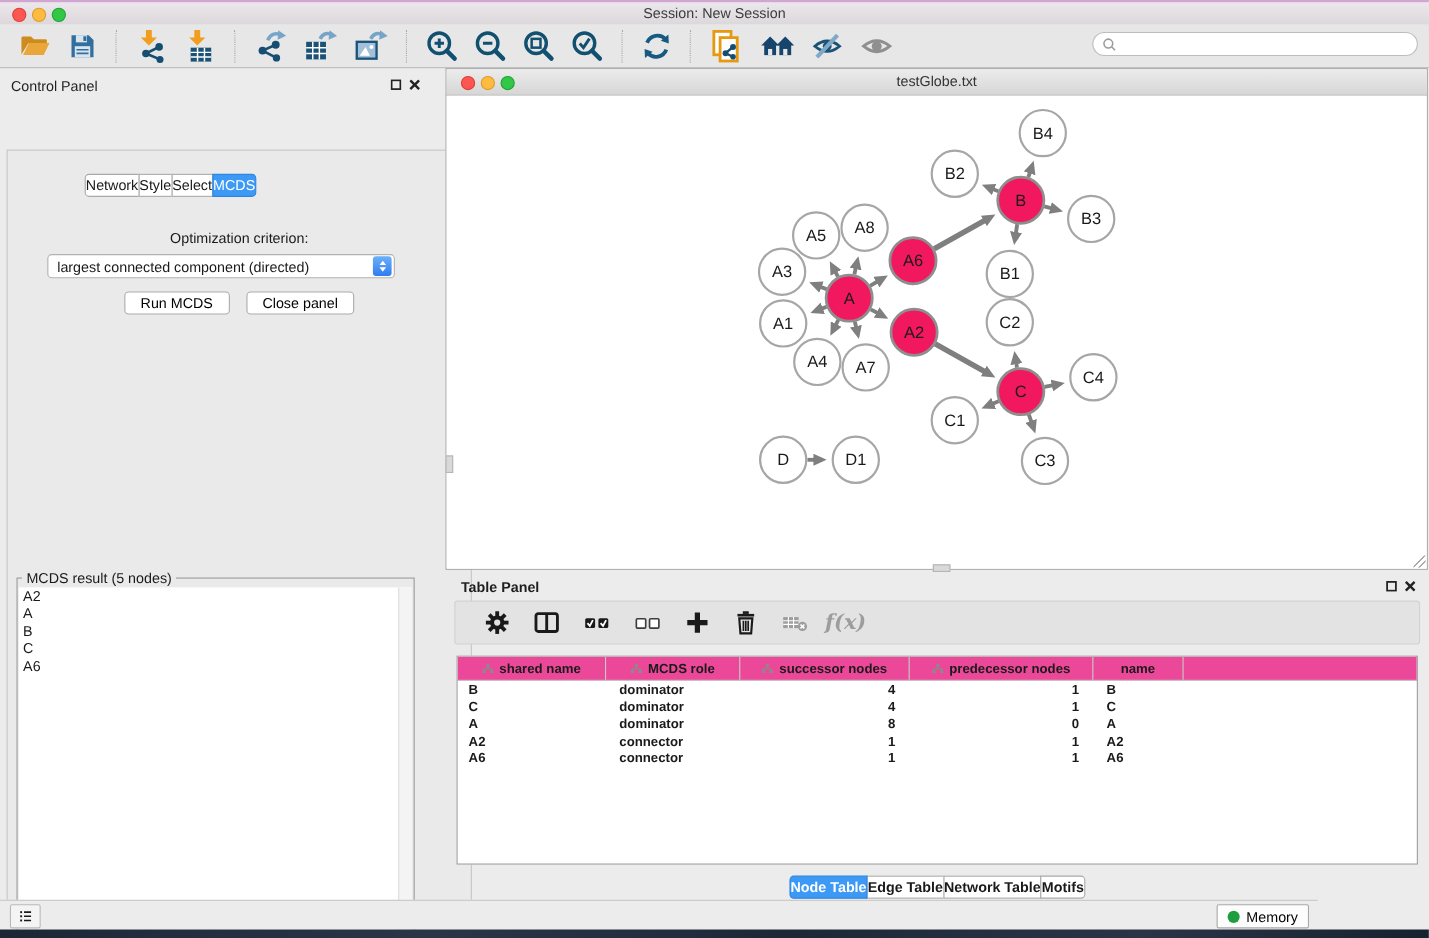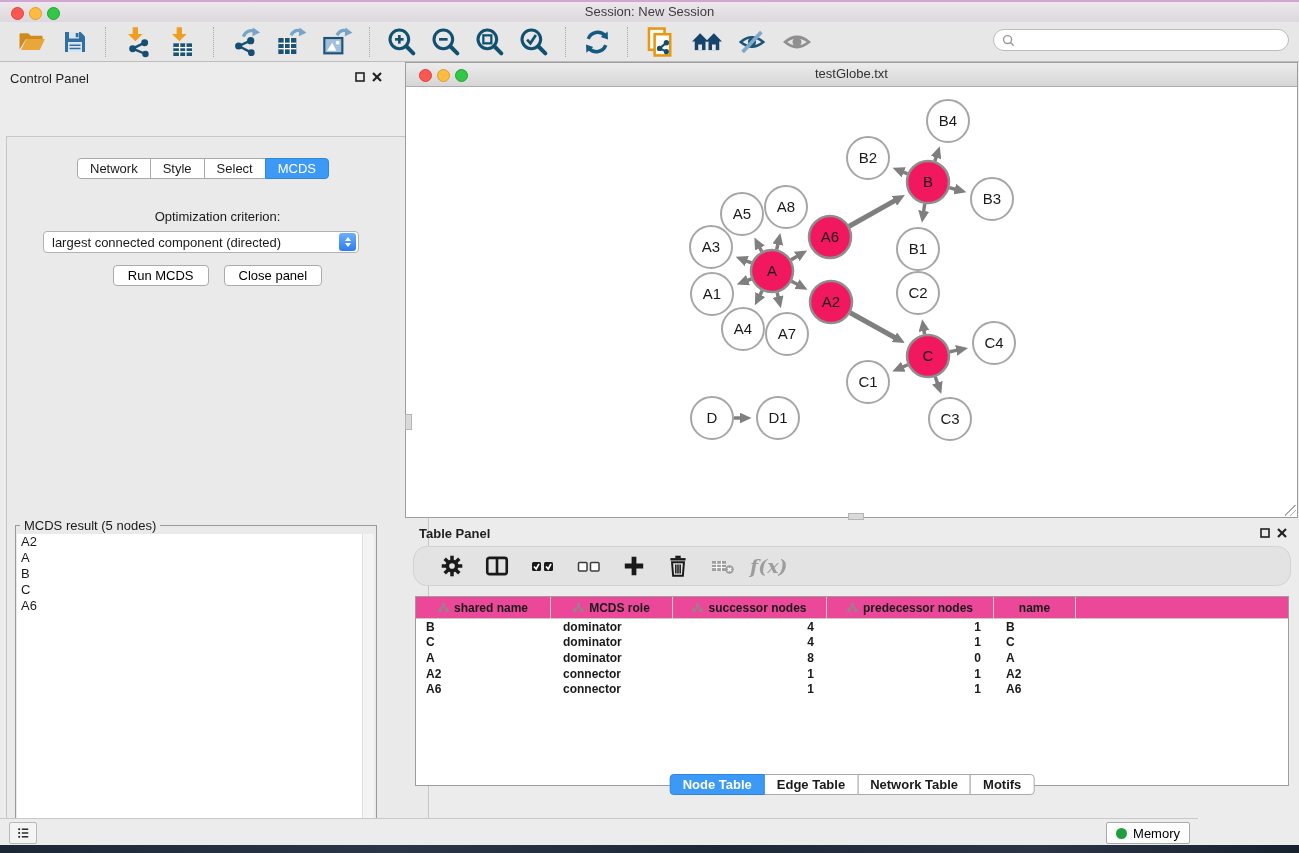--- a/index.html
+++ b/index.html
@@ -18,21 +18,21 @@
   .tsep{width:1px;height:30px;border-left:1px dotted #a8a8a8;margin:0 9px;}
   .searchbox{position:absolute;right:10px;top:7px;width:296px;height:22px;background:#fff;border:1px solid #bdbdbd;border-radius:11px;display:flex;align-items:center;padding:0 8px;box-sizing:border-box;}
   .searchbox input{border:none;outline:none;flex:1;font-size:12px;font-family:inherit;background:transparent;margin-left:5px;}
   
   .cpanel{left:0;top:62px;width:390px;height:756px;}
   .panelhead{position:absolute;left:10px;top:9px;font-size:13px;color:#1f1f1f;}
   .winbtns{position:absolute;top:10px;display:flex;gap:7px;}
   .cpanel .winbtns{right:8px;}
   .tabsrow{position:absolute;display:flex;}
   .cpanel .tabsrow{left:77px;top:96px;}
-  .tab{background:#fff;border:1px solid #a9a9a9;font-size:13px;padding:2px 12px;margin-left:-1px;color:#1a1a1a;line-height:15px;cursor:pointer;position:relative;}
+  .tab{background:#fff;border:1px solid #a9a9a9;font-size:13px;padding:2px 0;margin-left:-1px;color:#1a1a1a;line-height:15px;cursor:pointer;position:relative;}
   .tab:first-child{border-radius:4px 0 0 4px;margin-left:0;}
   .tab:last-child{border-radius:0 4px 4px 0;}
   .tab.active{background:#3d99f6;border-color:#2e86e0;color:#fff;z-index:2;}
   .cpanelbody{position:absolute;left:6px;top:46px;width:423px;height:702px;border:1px solid #c6c6c6;background:#eaeaea;box-sizing:border-box;margin-top:28px;}
   .optlabel{position:absolute;left:0;top:72px;width:100%;text-align:center;font-size:13px;}
   .criterion{position:absolute;left:36px;top:94px;width:316px;height:22px;background:#fff;border:1px solid #b2b2b2;border-radius:4px;box-sizing:border-box;display:flex;align-items:center;cursor:default;}
   .criterion .val{flex:1;font-size:13px;padding-left:8px;white-space:nowrap;overflow:hidden;}
   .stepper{width:17px;height:18px;margin-right:2px;border-radius:3px;background:linear-gradient(#6cb0f9,#2f7cf0);display:flex;flex-direction:column;align-items:center;justify-content:center;gap:2px;}
   .stepper .up{width:0;height:0;border-left:3.5px solid transparent;border-right:3.5px solid transparent;border-bottom:4px solid #fff;}
   .stepper .dn{width:0;height:0;border-left:3.5px solid transparent;border-right:3.5px solid transparent;border-top:4px solid #fff;}
@@ -48,33 +48,33 @@
   .netwin .wtitle{height:23px;background:linear-gradient(#ececec,#d6d6d6);border-bottom:1px solid #ababab;position:relative;}
   .netwin .wtitle .txt{text-align:center;font-size:13px;line-height:22px;color:#333;}
   .netcontent{position:relative;width:100%;height:430px;background:#fff;}
   .grip-left{position:absolute;left:-1px;top:351px;width:5px;height:14px;background:#d9d9d9;border:1px solid #b5b5b5;}
   .grip-bottom{position:absolute;left:442px;bottom:-3px;width:14px;height:5px;background:#d9d9d9;border:1px solid #b5b5b5;}
   .resizegrip{position:absolute;right:1px;bottom:1px;width:11px;height:11px;background:
     linear-gradient(135deg,transparent 0 45%,#aaa 45% 52%,transparent 52% 70%,#aaa 70% 77%,transparent 77%);}
   
   .tpanel{left:405px;top:520px;width:894px;height:298px;font-weight:bold;}
   .tpanel .winbtns{right:12px;top:8px;}
-  .ttoolbar{position:absolute;left:8px;top:26px;width:878px;height:40px;background:#e3e3e3;border:1px solid #d2d2d2;border-radius:14px;box-sizing:border-box;display:flex;align-items:center;padding-left:16px;}
+  .ttoolbar{position:absolute;left:8px;top:26px;width:878px;height:40px;background:#e3e3e3;border:1px solid #d2d2d2;border-radius:3px;box-sizing:border-box;display:flex;align-items:center;padding-left:16px;}
   .ttoolbar .tbtn{margin:0 7px;}
   .fx{font-family:"DejaVu Serif",serif;font-style:italic;font-size:19px;color:#9d9d9d;margin-left:4px;}
   .datatable{position:absolute;left:10px;top:76px;width:874px;height:190px;background:#fff;border:1px solid #9d9d9d;box-sizing:border-box;overflow:hidden;}
   .thead{display:flex;height:21px;background:#ec4899;border-bottom:1px solid #c9c9c9;}
   .th{display:flex;align-items:center;justify-content:center;gap:5px;font-size:12px;border-right:1px solid #c9c9c9;box-sizing:border-box;color:#1a1a1a;}
   .trow{display:flex;height:15.6px;align-items:center;}
   .td{font-size:12px;box-sizing:border-box;white-space:nowrap;overflow:hidden;}
   .td.l{padding-left:10px;text-align:left;}
   .td.l2{padding-left:12px;text-align:left;}
   .td.r{padding-right:13px;text-align:right;}
   .tc0{width:135px;}.tc1{width:122px;}.tc2{width:154px;}.tc3{width:167px;}.tc4{width:82px;}
-  .tpanel .tabsrow{left:50%;transform:translateX(-50%);top:254px;text-align:center;}
+  .tpanel .tabsrow{left:50%;transform:translateX(-50%);top:276px;text-align:center;}
   
   .statusbar{left:0;top:818px;width:1198px;height:27px;background:#ececec;border-top:1px solid #c9c9c9;box-sizing:border-box;}
   .listbtn{position:absolute;left:9px;top:3px;width:28px;height:22px;background:#f4f4f4;border:1px solid #b9b9b9;border-radius:2px;display:flex;align-items:center;justify-content:center;cursor:pointer;}
   .membtn{position:absolute;right:8px;top:3px;height:22px;background:#fdfdfd;border:1px solid #a9a9a9;border-radius:2px;display:flex;align-items:center;gap:6px;padding:0 9px;font-size:13px;cursor:pointer;}
   .memdot{width:11px;height:11px;border-radius:50%;}
   .deskstrip{left:0;top:845px;width:1299px;height:8px;background:linear-gradient(90deg,#1c2736,#2a3547 30%,#1d2837 55%,#2b3445 80%,#17222f);}
   .glyphx{width:10px;height:10px;display:inline-block;}
 </style>
 </head>
 <body>

